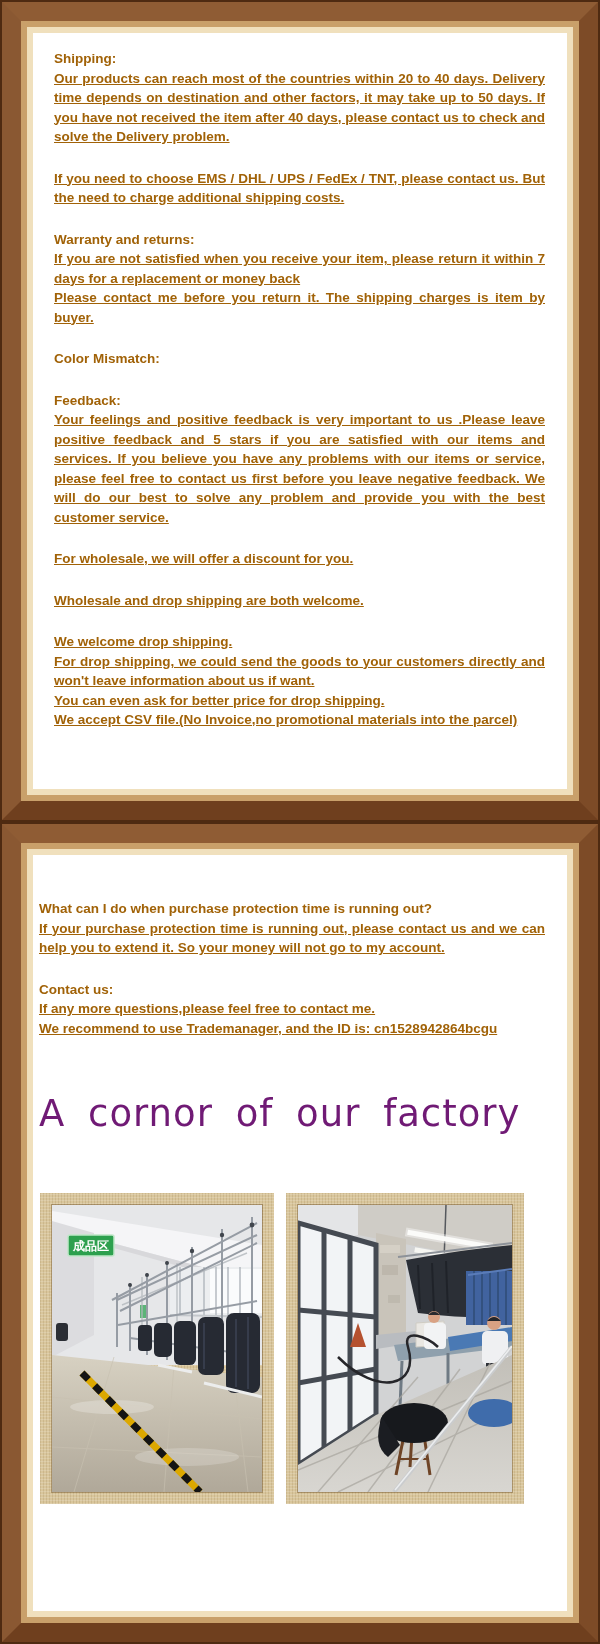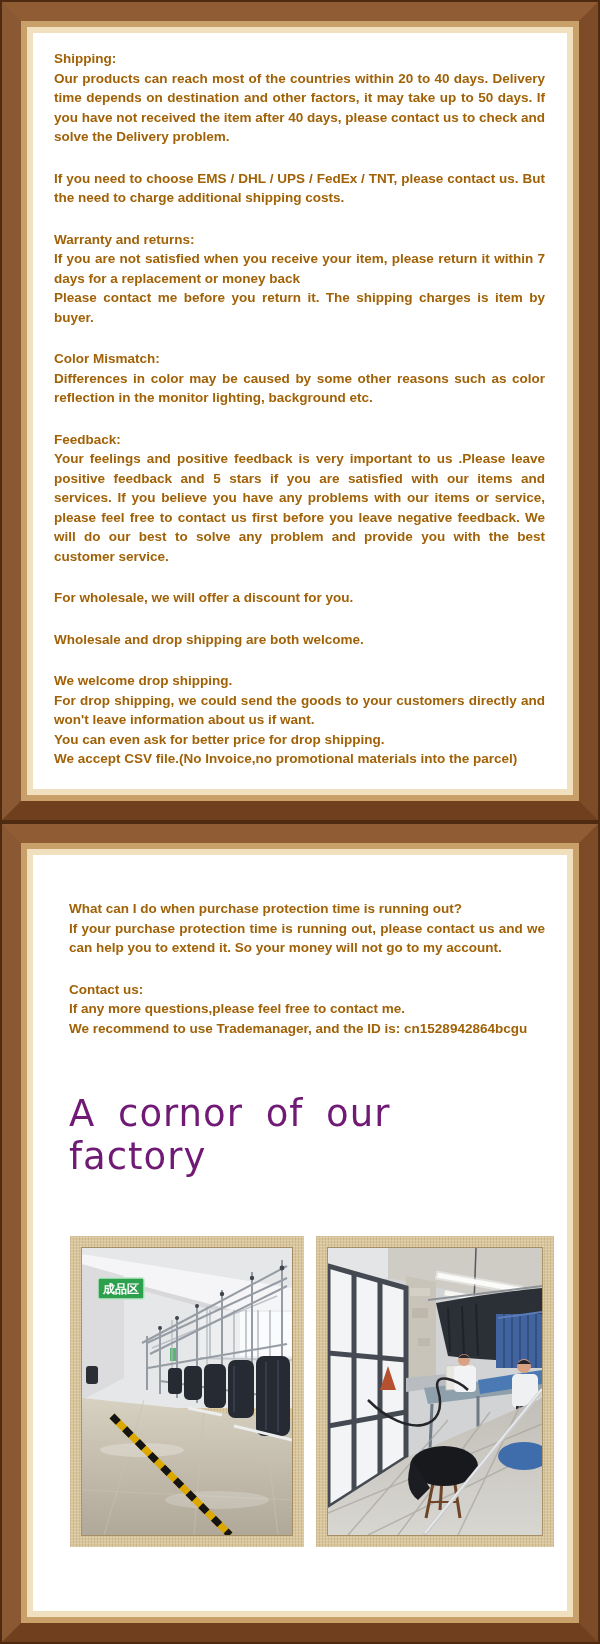--- a/index.html
+++ b/index.html
@@ -6,26 +6,26 @@
   body{width:600px;background:#ffffff;font-family:"Liberation Sans",sans-serif;}
 
   
   .frame{box-sizing:border-box;width:600px;height:822px;border:2px solid #4e2a11;}
   .wood{box-sizing:border-box;width:100%;height:100%;
         border:19px solid;border-color:#8f5c34 #7d4b27 #6f3f1e #8a5832;}
   .mat-tan{box-sizing:border-box;width:100%;height:100%;border:6px solid #c9a06a;}
   .mat-cream{box-sizing:border-box;width:100%;height:100%;border:6px solid #f0e0bd;}
   .content{box-sizing:border-box;width:100%;height:100%;background:#ffffff;overflow:hidden;}
   .content-1{padding:16px 22px 0 21px;}
-  .content-2{padding:44px 22px 0 36px;}
+  .content-2{padding:44px 22px 0 6px;}
 
   
   .sec{margin:0 0 22px 0;}
   .h,p{margin:0;font-size:13.5px;line-height:19.5px;font-weight:700;color:#a16207;}
-  p{text-align:justify;}
+  p{text-align:justify;text-decoration:underline;}
 
   .factory-title{margin:54px 0 0 0;
     font-family:"DejaVu Sans",sans-serif;font-weight:400;font-size:37px;
     letter-spacing:1px;word-spacing:10px;color:#701a75;}
 
   
   .photos{display:flex;gap:12px;margin:58px 0 0 1px;}
   .photo{margin:0;box-sizing:border-box;padding:12px;background:#d9c69c;
     background-image:
       repeating-linear-gradient(0deg, rgba(255,255,255,.16) 0 1px, rgba(0,0,0,0) 1px 3px),
@@ -51,21 +51,20 @@
       </div>
 
       <div class="sec">
         <div class="h">Warranty and returns:</div>
         <p>If you are not satisfied when you receive your item, please return it within 7 days for a replacement or money back</p>
         <p>Please contact me before you return it. The shipping charges is item by buyer.</p>
       </div>
 
       <div class="sec">
         <div class="h">Color Mismatch:</div>
-        <p>Differences in color may be caused by some other reasons such as color reflection in the monitor lighting, background etc.</p>
       </div>
 
       <div class="sec">
         <div class="h">Feedback:</div>
         <p>Your feelings and positive feedback is very important to us .Please leave positive feedback and 5 stars if you are satisfied with our items and services. If you believe you have any problems with our items or service, please feel free to contact us first before you leave negative feedback. We will do our best to solve any problem and provide you with the best customer service.</p>
       </div>
 
       <div class="sec">
         <p>For wholesale, we will offer a discount for you.</p>
       </div>

